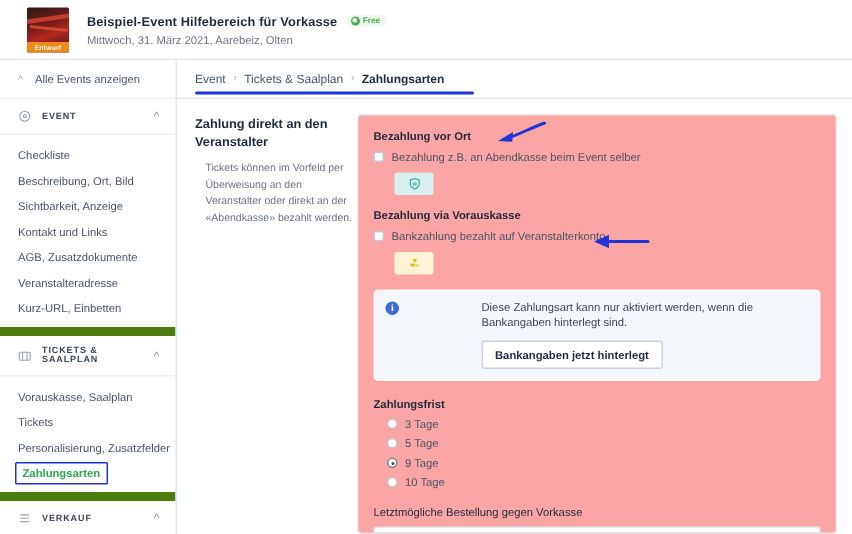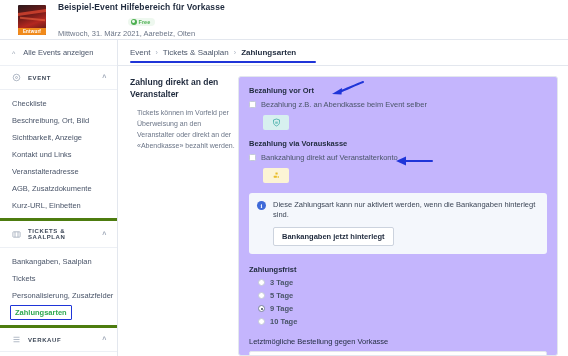--- a/index.html
+++ b/index.html
@@ -35,21 +35,21 @@
     content:""; position:absolute; left:2px; top:13px; width:90%; height:2px;
     background:#e25a3a; opacity:.7; transform:skewY(6deg);
   }
   .thumb-badge {
     position: absolute; left:0; bottom:0; width:100%;
     background:#f08a1c; color:#fff;
     font-size:4.5px; line-height:7px; text-align:center;
     letter-spacing:.2px; font-weight:700;
   }
   .event-meta { margin-left: 12px; display:flex; flex-direction:column; justify-content:center; gap:3px; }
-  .event-title-row { display:flex; align-items:center; gap:6px;flex-direction:column; }
+  .event-title-row { display:flex; align-items:center; gap:6px; }
   .event-title { font-size: 8.5px; font-weight: 700; color:#1f2a3d; letter-spacing:.1px; }
   .free-badge {
     display:inline-flex; align-items:center; gap:2px;
     background:#eef8ef; border-radius:8px; padding:1px 5px 1px 3px;
   }
   .free-dot {
     width:6px; height:6px; border-radius:50%;
     background:#4caf50; display:inline-block; position:relative;
   }
   .free-dot::after{
@@ -79,21 +79,21 @@
   .chev { color:#9aa4b4; font-size:7px; line-height:1; }
   .sec-head {
     display:flex; align-items:center;
     padding:7px 10px 7px 12px;
     border-bottom:1px solid #edf0f5;
     color:#3d4757; font-size:6px; font-weight:700; letter-spacing:.6px;
   }
   .sec-icon { width:9px; height:9px; margin-right:7px; color:#9aa4b4; flex:0 0 9px; }
   .sec-icon svg { display:block; }
   .sec-caret { margin-left:auto; color:#9aa4b4; font-size:7px; }
-  .nav-list { padding:5px 0 4px 0; border-bottom:3px solid #4d7c0f; }
+  .nav-list { padding:5px 0 4px 0; border-bottom:6px solid #4d7c0f; }
   .nav-item {
     padding:3px 8px 3px 12px;
     color:#4a5569; font-size:7.5px; line-height:11px;
     white-space:nowrap;
   }
   .nav-item.active {
     color:#2ea84f; font-weight:700;
     display:inline-block;
     margin:1px 0 1px 10px;
     padding:1px 4px;
@@ -122,21 +122,21 @@
 
   .info-col { width:106px; flex:0 0 106px; }
   .info-title { font-size:8.5px; font-weight:700; color:#1f2a3d; line-height:12px; }
   .info-text {
     margin-top:7px; margin-left:7px;
     font-size:7px; color:#6b7587; line-height:11px;
   }
 
   .panel {
     flex:1; min-width:0;
-    background:#c4b5fd;
+    background:#fca5a5;
     border:1px solid #e3e7ee;
     border-radius:3px;
     padding:9px 10px 10px 10px;
     position:relative;
     overflow:hidden;
   }
   .fld-title { font-size:7.5px; font-weight:700; color:#1f2a3d; }
   .opt-row { display:flex; align-items:center; gap:5px; margin-top:5px; }
   .cbox {
     width:7px; height:7px; flex:0 0 7px;
@@ -159,35 +159,35 @@
     padding:7px 8px 8px 8px;
     display:flex; gap:7px; align-items:flex-start;
   }
   .alert-icon {
     width:9px; height:9px; flex:0 0 9px; border-radius:50%;
     background:#3f6ad8; color:#fff;
     font-size:6.5px; font-weight:700; line-height:9px; text-align:center;
     font-family:"Liberation Serif", serif;
     margin-top:1px;
   }
-  .alert-body { flex:1; min-width:0; }
+  .alert-body { flex:1; min-width:0;margin-left:48px; }
   .alert-text { font-size:7.5px; color:#3d4757; line-height:10px; }
   .alert-btn {
     margin-top:7px;
     display:inline-block;
     background:#fff; border:1px solid #ccd3de; border-radius:2px;
     padding:4px 8px;
     font-size:7.5px; font-weight:700; color:#1f2a3d;
     font-family:"Liberation Sans", sans-serif;
     cursor:pointer;
   }
 
   .frist { margin-top:11px; }
   .frist-title { font-size:7.5px; font-weight:700; color:#1f2a3d; }
-  .radio-row { display:flex; align-items:center; gap:5px; margin-top:4px; margin-left:9px;font-weight:bold; }
+  .radio-row { display:flex; align-items:center; gap:5px; margin-top:4px; margin-left:9px; }
   .radio {
     width:7px; height:7px; flex:0 0 7px; border-radius:50%;
     border:1px solid #c3cad6; background:#fff; position:relative;
   }
   .radio.sel { border-color:#7b8699; }
   .radio.sel::after{
     content:""; position:absolute; left:1.5px; top:1.5px;
     width:2.5px; height:2.5px; border-radius:50%; background:#3d4757;
   }
   .radio-label { font-size:7.5px; color:#4a5569; }
@@ -243,37 +243,37 @@
           </svg>
         </span>
         <span>EVENT</span>
         <span class="sec-caret">^</span>
       </div>
       <div class="nav-list">
         <div class="nav-item">Checkliste</div>
         <div class="nav-item">Beschreibung, Ort, Bild</div>
         <div class="nav-item">Sichtbarkeit, Anzeige</div>
         <div class="nav-item">Kontakt und Links</div>
+        <div class="nav-item">AGB, Zusatzdokumente</div>
         <div class="nav-item">Veranstalteradresse</div>
-        <div class="nav-item">AGB, Zusatzdokumente</div>
         <div class="nav-item">Kurz-URL, Einbetten</div>
       </div>
 
       <div class="sec-head">
         <span class="sec-icon">
           <svg viewBox="0 0 12 12" width="9" height="9" fill="none" stroke="currentColor" stroke-width="1">
             <rect x="1.2" y="2.4" width="9.6" height="7.2" rx="1"></rect>
               <path d="M4 2.6v6.8M8 2.6v6.8"></path>
           </svg>
         </span>
         <span>TICKETS &amp; SAALPLAN</span>
         <span class="sec-caret">^</span>
       </div>
       <div class="nav-list">
-        <div class="nav-item">Bankangaben, Saalplan</div>
+        <div class="nav-item">Vorauskasse, Saalplan</div>
         <div class="nav-item">Tickets</div>
         <div class="nav-item">Personalisierung, Zusatzfelder</div>
         <div class="nav-item active">Zahlungsarten</div>
       </div>
 
       <div class="sec-head">
         <span class="sec-icon">
           <svg viewBox="0 0 12 12" width="9" height="9" fill="none" stroke="currentColor" stroke-width="1">
             <path d="M2 3h8M2 6h8M2 9h8"></path>
           </svg>
@@ -313,21 +313,21 @@
             <svg viewBox="0 0 14 14" width="9" height="9" fill="none" stroke="#2aa39c" stroke-width="1.1">
               <path d="M7 1.6 11.6 3v4c0 2.6-2 4.4-4.6 5.4C4.4 11.4 2.4 9.6 2.4 7V3z"></path>
               <path d="M5 6.4h4M5 8h4" stroke-width="1"></path>
             </svg>
           </div>
 
           <div style="margin-top:9px">
             <div class="fld-title">Bezahlung via Vorauskasse</div>
             <div class="opt-row">
               <span class="cbox"></span>
-              <span class="opt-label">Bankzahlung direkt auf Veranstalterkonto</span>
+              <span class="opt-label">Bankzahlung bezahlt auf Veranstalterkonto</span>
             </div>
             <div class="pay-badge cream">
               <svg viewBox="0 0 14 14" width="9" height="9" fill="#e8bc27">
                 <rect x="5.4" y="2.4" width="3.4" height="3.2" rx=".5"></rect>
                 <rect x="2.6" y="7.2" width="5" height="3.2" rx=".5"></rect>
                 <rect x="8.6" y="8.2" width="2.2" height="2.2" rx=".5"></rect>
               </svg>
             </div>
           </div>
 

